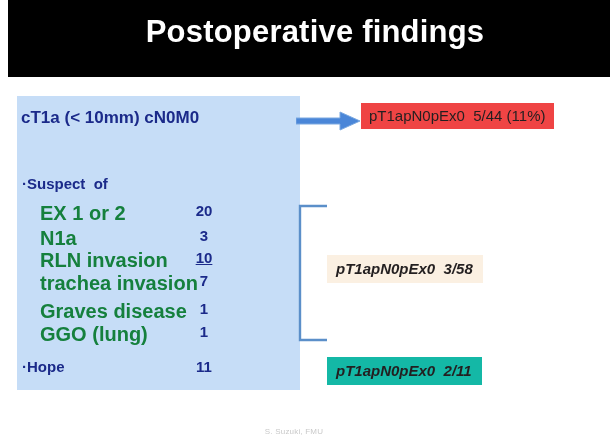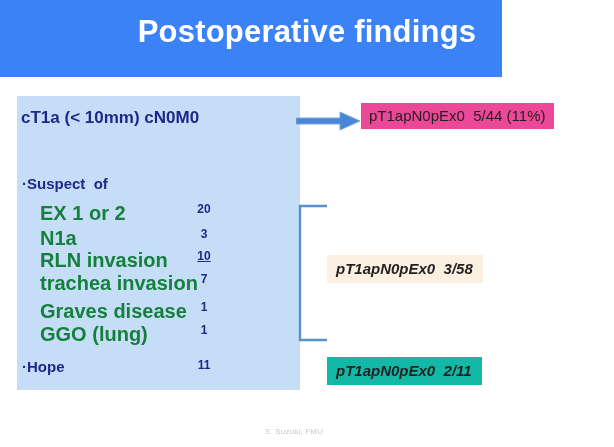--- a/index.html
+++ b/index.html
@@ -19,24 +19,24 @@
     position: absolute;
     left: 0; top: 0;
     width: 614px;
     height: 447px;
     background: #ffffff;
   }
 
   
   #title-banner {
     position: absolute;
-    left: 0; top: 0;
-    width: 502px;
+    left: 8px; top: 0;
+    width: 602px;
     height: 77px;
-    background: #3b82f6;
+    background: #000000;
   }
   #title-text {
     position: absolute;
     left: 0;
     top: 14px;
     width: 614px;
     text-align: center;
     color: #ffffff;
     font-size: 31px;
     font-weight: bold;
@@ -78,21 +78,21 @@
     font-weight: bold;
     font-size: 20px;
     white-space: pre;
   }
   .row-value {
     position: absolute;
     width: 46px;
     text-align: center;
     color: #1b2a8a;
     font-weight: bold;
-    font-size: 12px;
+    font-size: 15px;
   }
 
   #bullet-suspect { left: 22px; top: 175px; }
   #bullet-hope    { left: 22px; top: 358px; }
 
   #lbl-ex   { left: 40px; top: 202px; }
   #lbl-n1a  { left: 40px; top: 227px; }
   #lbl-rln  { left: 40px; top: 249px; }
   #lbl-tra  { left: 40px; top: 272px; }
   #lbl-gra  { left: 40px; top: 300px; }
@@ -127,21 +127,21 @@
   
   .callout {
     position: absolute;
     white-space: pre;
     font-family: "Liberation Sans", sans-serif;
   }
   #callout-1 {
     left: 361px;
     top: 103px;
     padding: 4px 8px 5px 8px;
-    background: #ec4899;
+    background: #ef4444;
     color: #231f20;
     font-size: 15px;
   }
   #callout-2 {
     left: 327px;
     top: 255px;
     padding: 5px 10px 6px 9px;
     background: #fbf0e2;
     color: #231f20;
     font-size: 15px;

